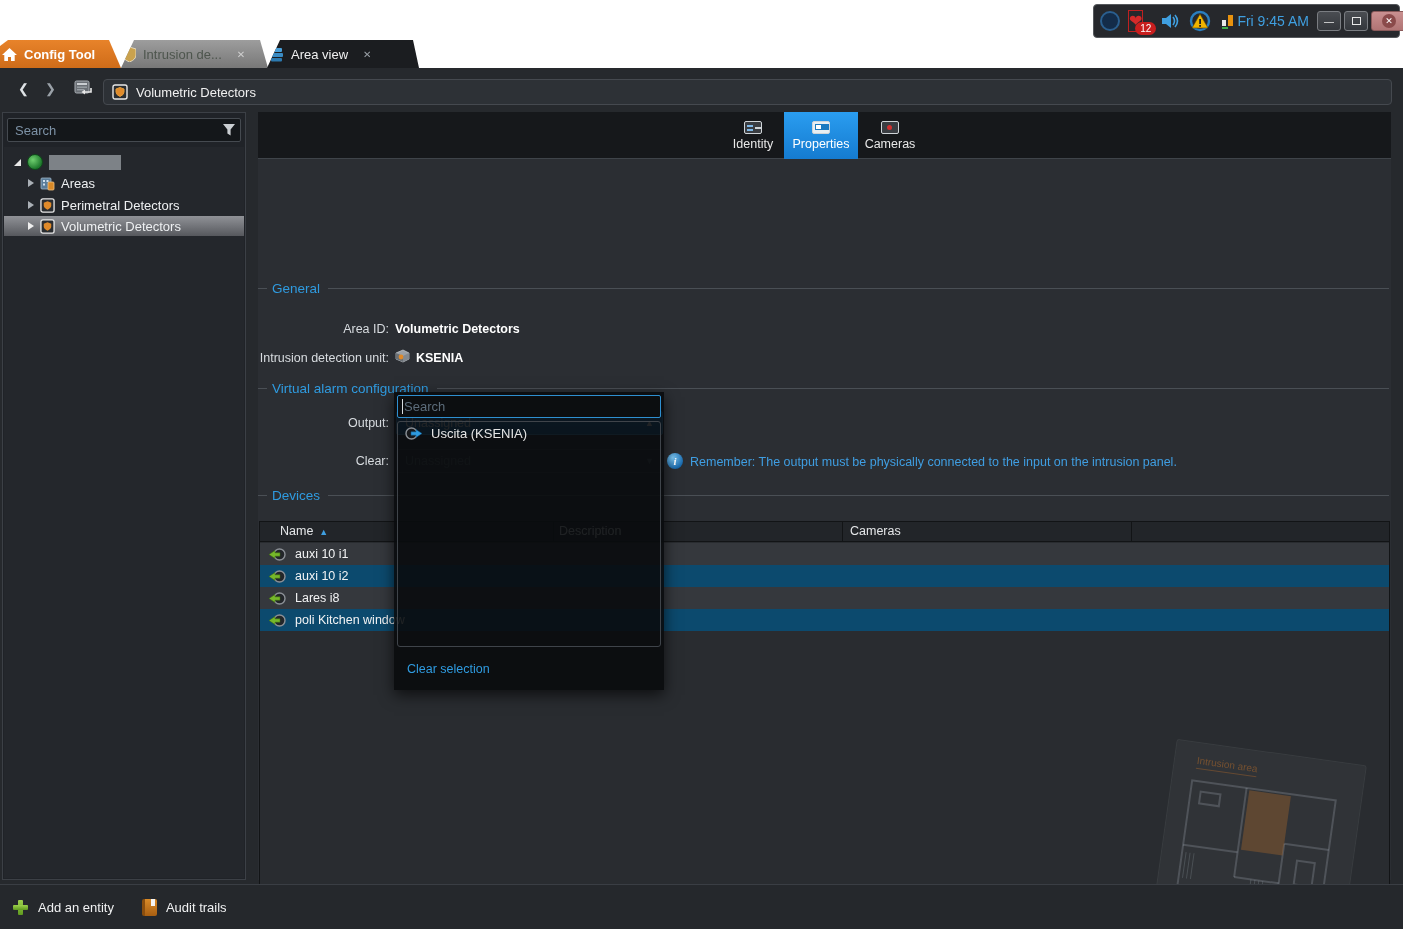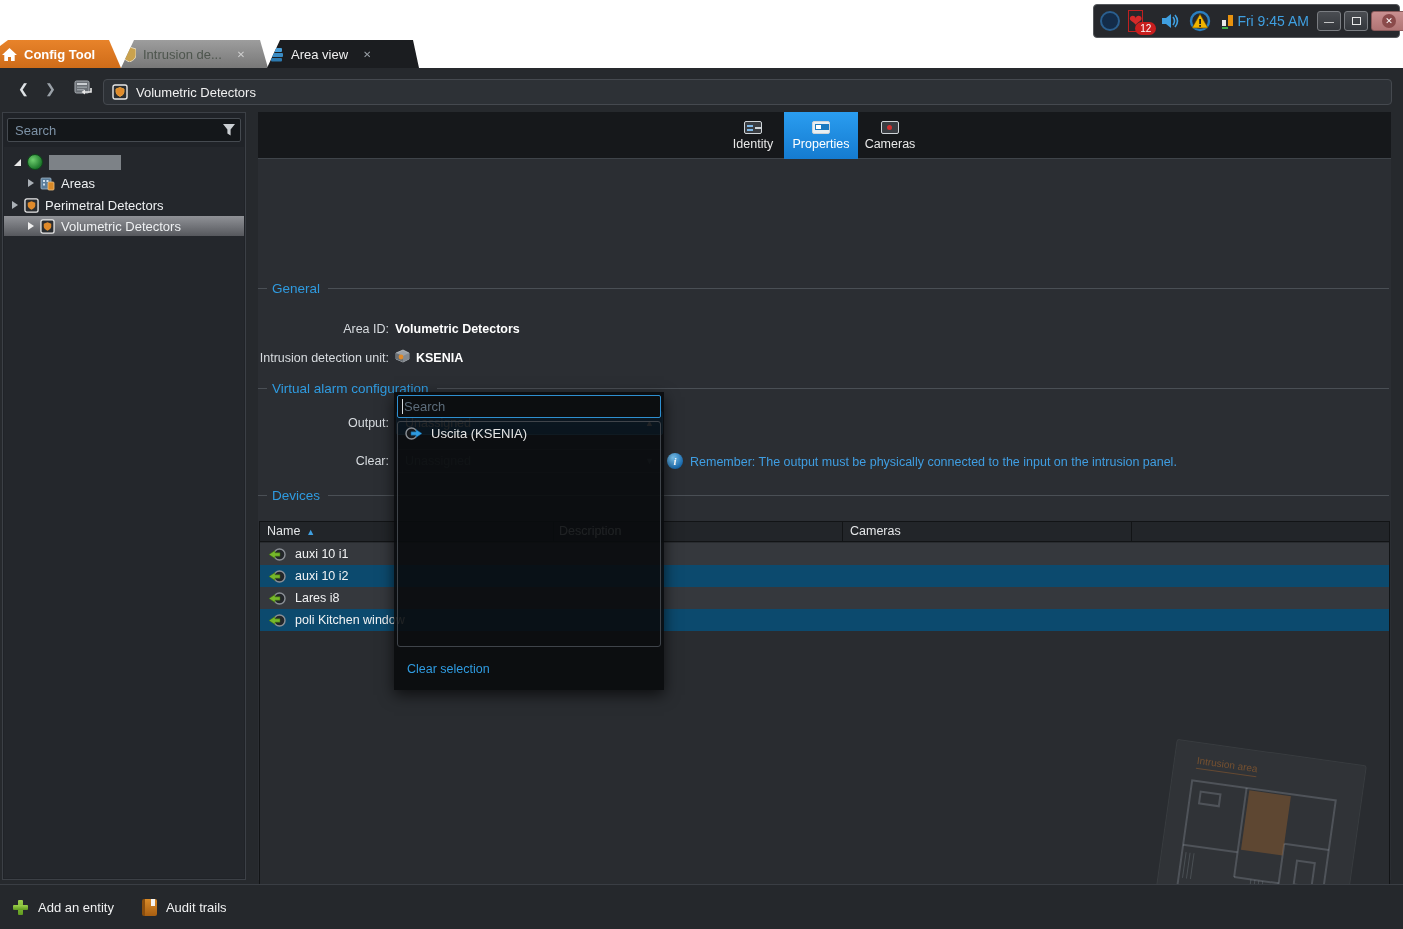--- a/index.html
+++ b/index.html
@@ -77,21 +77,21 @@
   .dd .arrow{margin-left:auto;font-size:9px;}
   .dd.blue{background:linear-gradient(#2489d1,#176cb0);border:1px solid #4aa0dd;color:#fff;}
   .dd.disabled{background:#2b2f34;border:1px solid #3f444a;color:#565d64;}
 
   .info-i{position:absolute;width:16px;height:16px;border-radius:50%;background:radial-gradient(circle at 35% 30%,#7ec9f5,#1565a8 75%);color:#fff;font-size:11px;font-style:italic;font-weight:bold;display:flex;align-items:center;justify-content:center;font-family:"Liberation Serif",serif;}
   .info-text{position:absolute;color:#3f9ee2;font-size:12.5px;}
 
   
   .dtable{position:absolute;left:1px;top:361px;width:1131px;height:422px;background:#292c30;border:1px solid #121416;}
   .thead{position:absolute;left:0;top:0;width:100%;height:20px;background:#222529;border-bottom:1px solid #121416;color:#e4e6e8;font-size:12.5px;}
-  .thead .hname{position:absolute;left:7px;top:2px;}
+  .thead .hname{position:absolute;left:20px;top:2px;}
   .thead .sort{color:#3f9fe0;font-size:9px;margin-left:6px;}
   .thead .hdesc{position:absolute;left:299px;top:2px;}
   .thead .hcam{position:absolute;left:590px;top:2px;}
   .hdiv{position:absolute;top:0;width:1px;height:20px;background:#121416;}
   .drow{position:absolute;left:0;width:100%;height:22px;display:flex;align-items:center;gap:8px;padding-left:9px;color:#f2f3f4;font-size:12.5px;}
   .drow.odd{background:#35383d;}
   .drow.even{background:#0c4a6e;}
 
   
   .popup{position:absolute;left:394px;top:324px;width:270px;height:298px;background:rgba(9,11,13,0.9);box-shadow:0 5px 14px rgba(0,0,0,0.65);z-index:50;}
@@ -231,21 +231,21 @@
           <span class="tri-col"></span>
           <svg class="icon-svg" width="15" height="15" viewBox="0 0 15 15">
               <rect x="1" y="2" width="10" height="11" rx="1" fill="#5a7d9a" stroke="#9fb6c8" stroke-width="0.8"></rect>
               <rect x="3" y="4" width="2" height="2" fill="#cfe0ec"></rect>
               <rect x="6.5" y="4" width="2" height="2" fill="#cfe0ec"></rect>
               <rect x="3" y="7.5" width="2" height="2" fill="#cfe0ec"></rect>
               <rect x="8" y="6" width="6" height="8" rx="1" fill="#d98a28" stroke="#f0c080" stroke-width="0.8"></rect>
             </svg>
           <span>Areas</span>
         </div>
-        <div class="trow" style="top:48px;padding-left:8px;">
+        <div class="trow" style="top:48px;padding-left:24px;">
           <span class="tri-col"></span>
           <svg class="icon-svg" width="15" height="15" viewBox="0 0 16 16">
               <rect x="1" y="1" width="14" height="14" rx="2" fill="#2a2d31" stroke="#e8e8e8" stroke-width="1.4"></rect>
               <path d="M8 3.5 L12 5 V8 Q12 10.8 8 12.5 Q4 10.8 4 8 V5 Z" fill="#e08a2a"></path>
             </svg>
           <span>Perimetral Detectors</span>
         </div>
         <div class="trow sel-row" style="top:69px;padding-left:24px;">
           <span class="tri-col" style="border-left-color:#f0f0f0;"></span>
           <svg class="icon-svg" width="15" height="15" viewBox="0 0 16 16">

